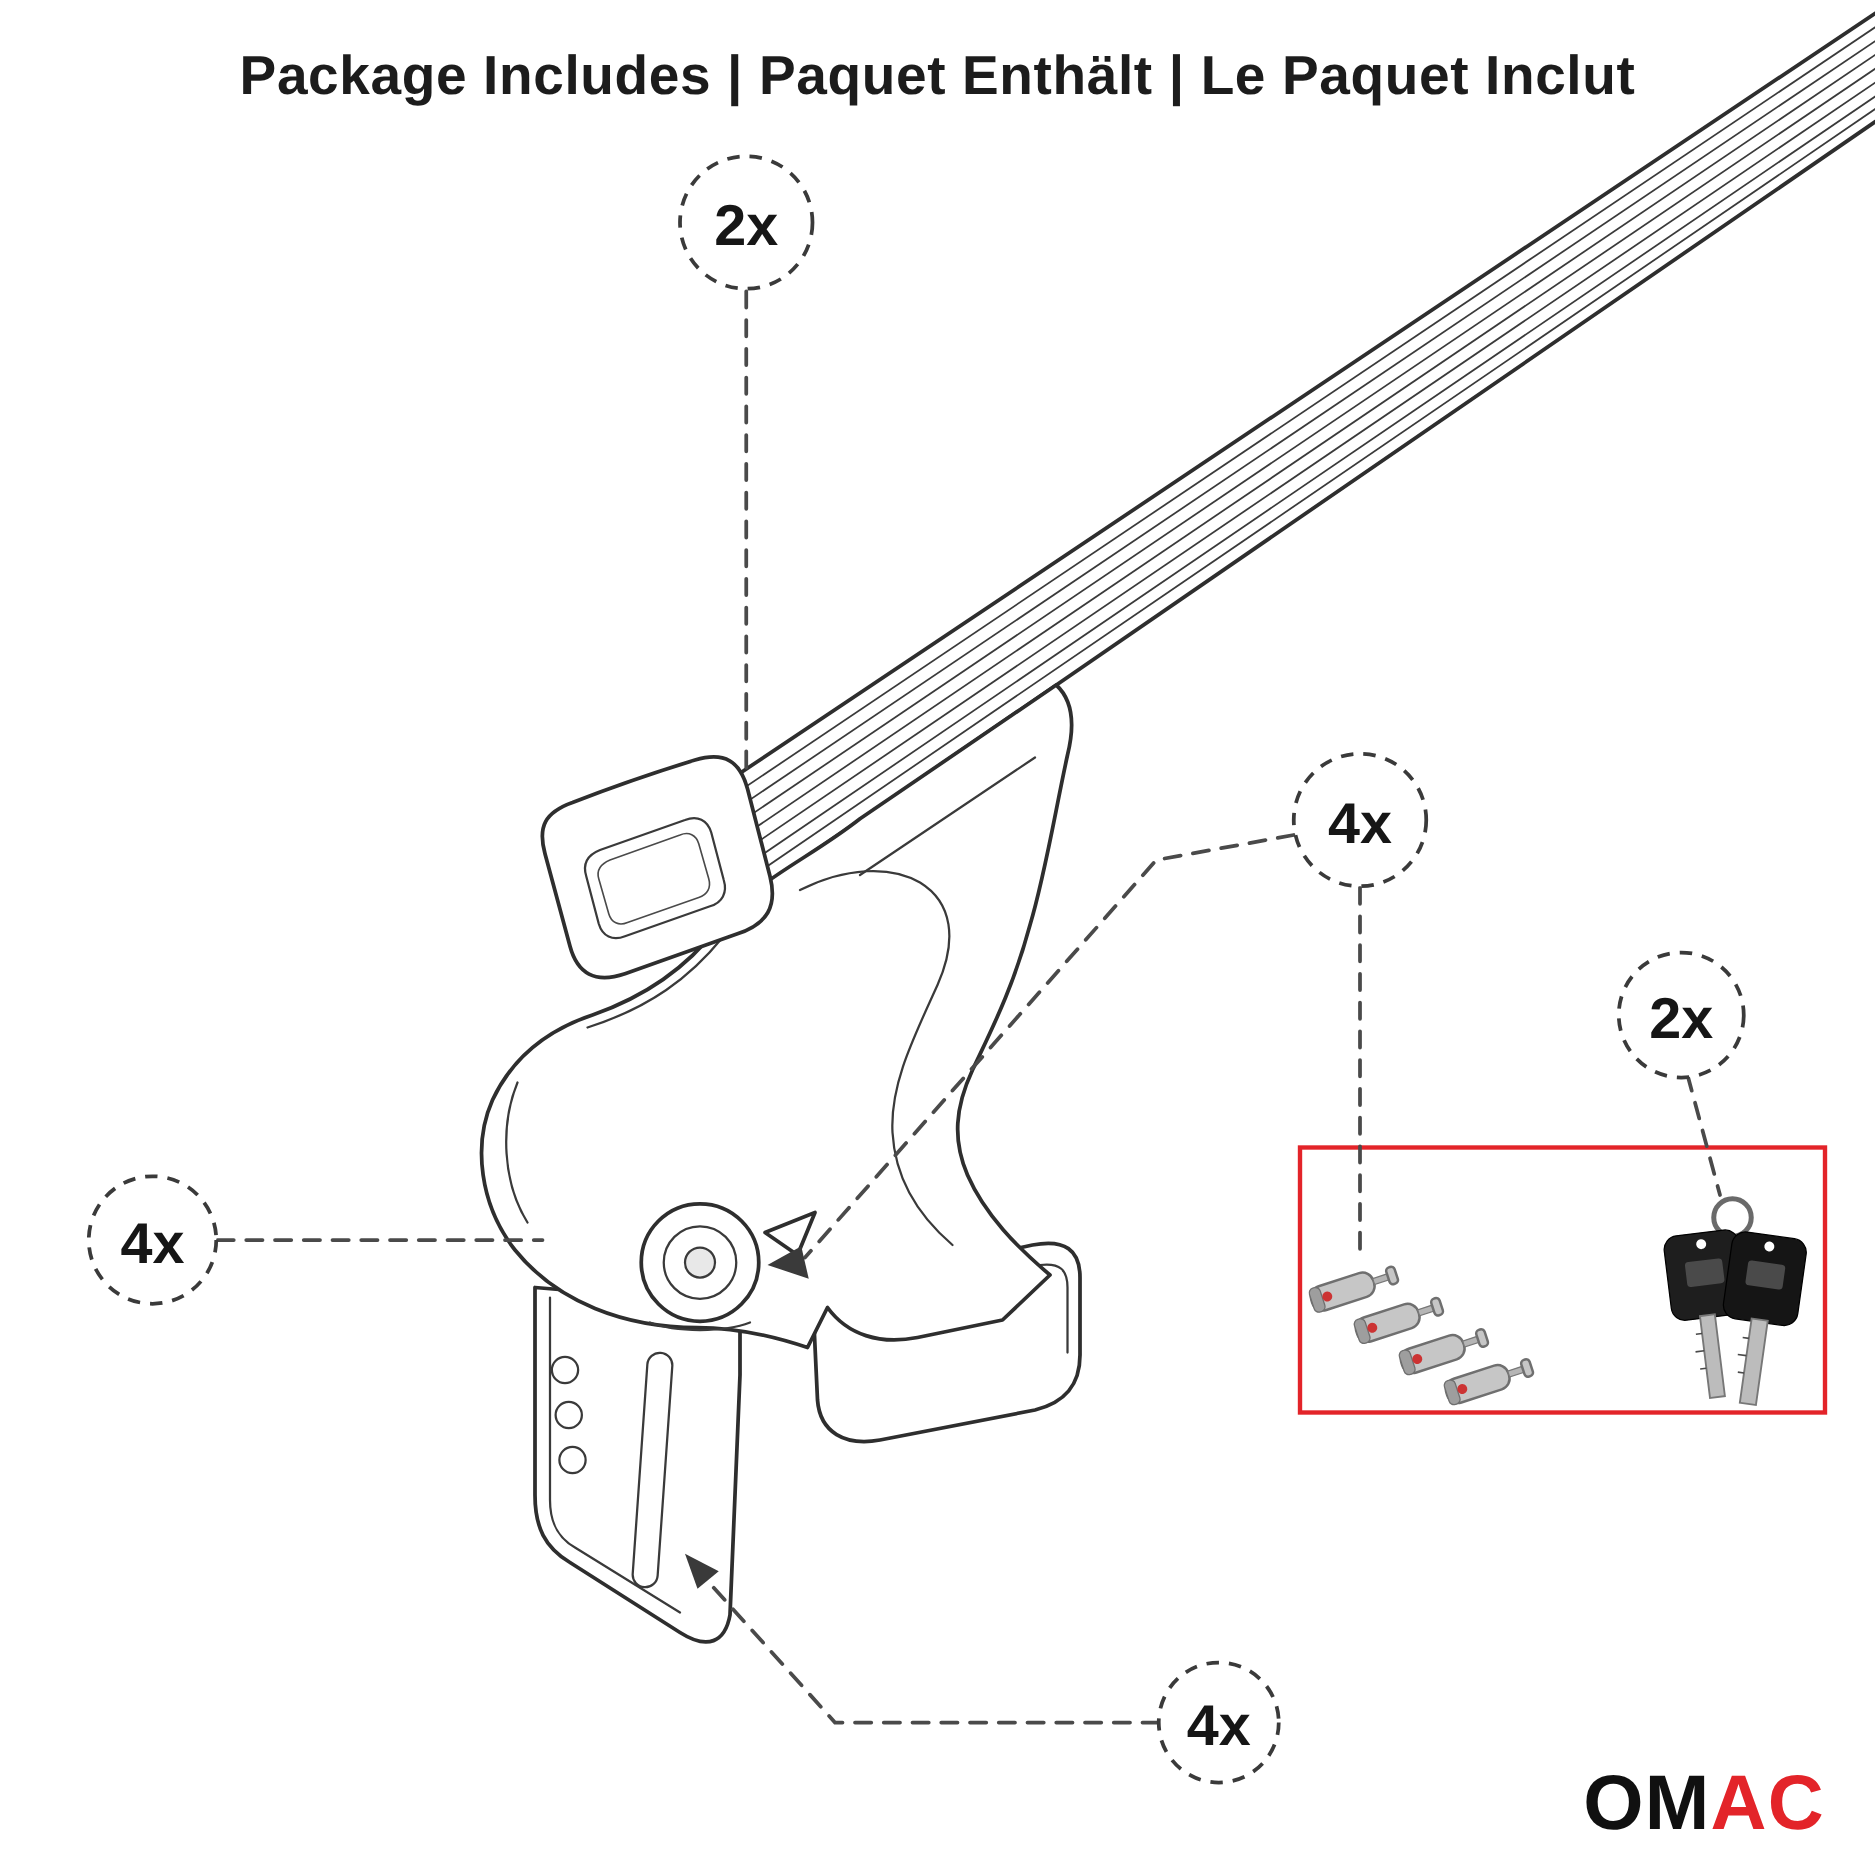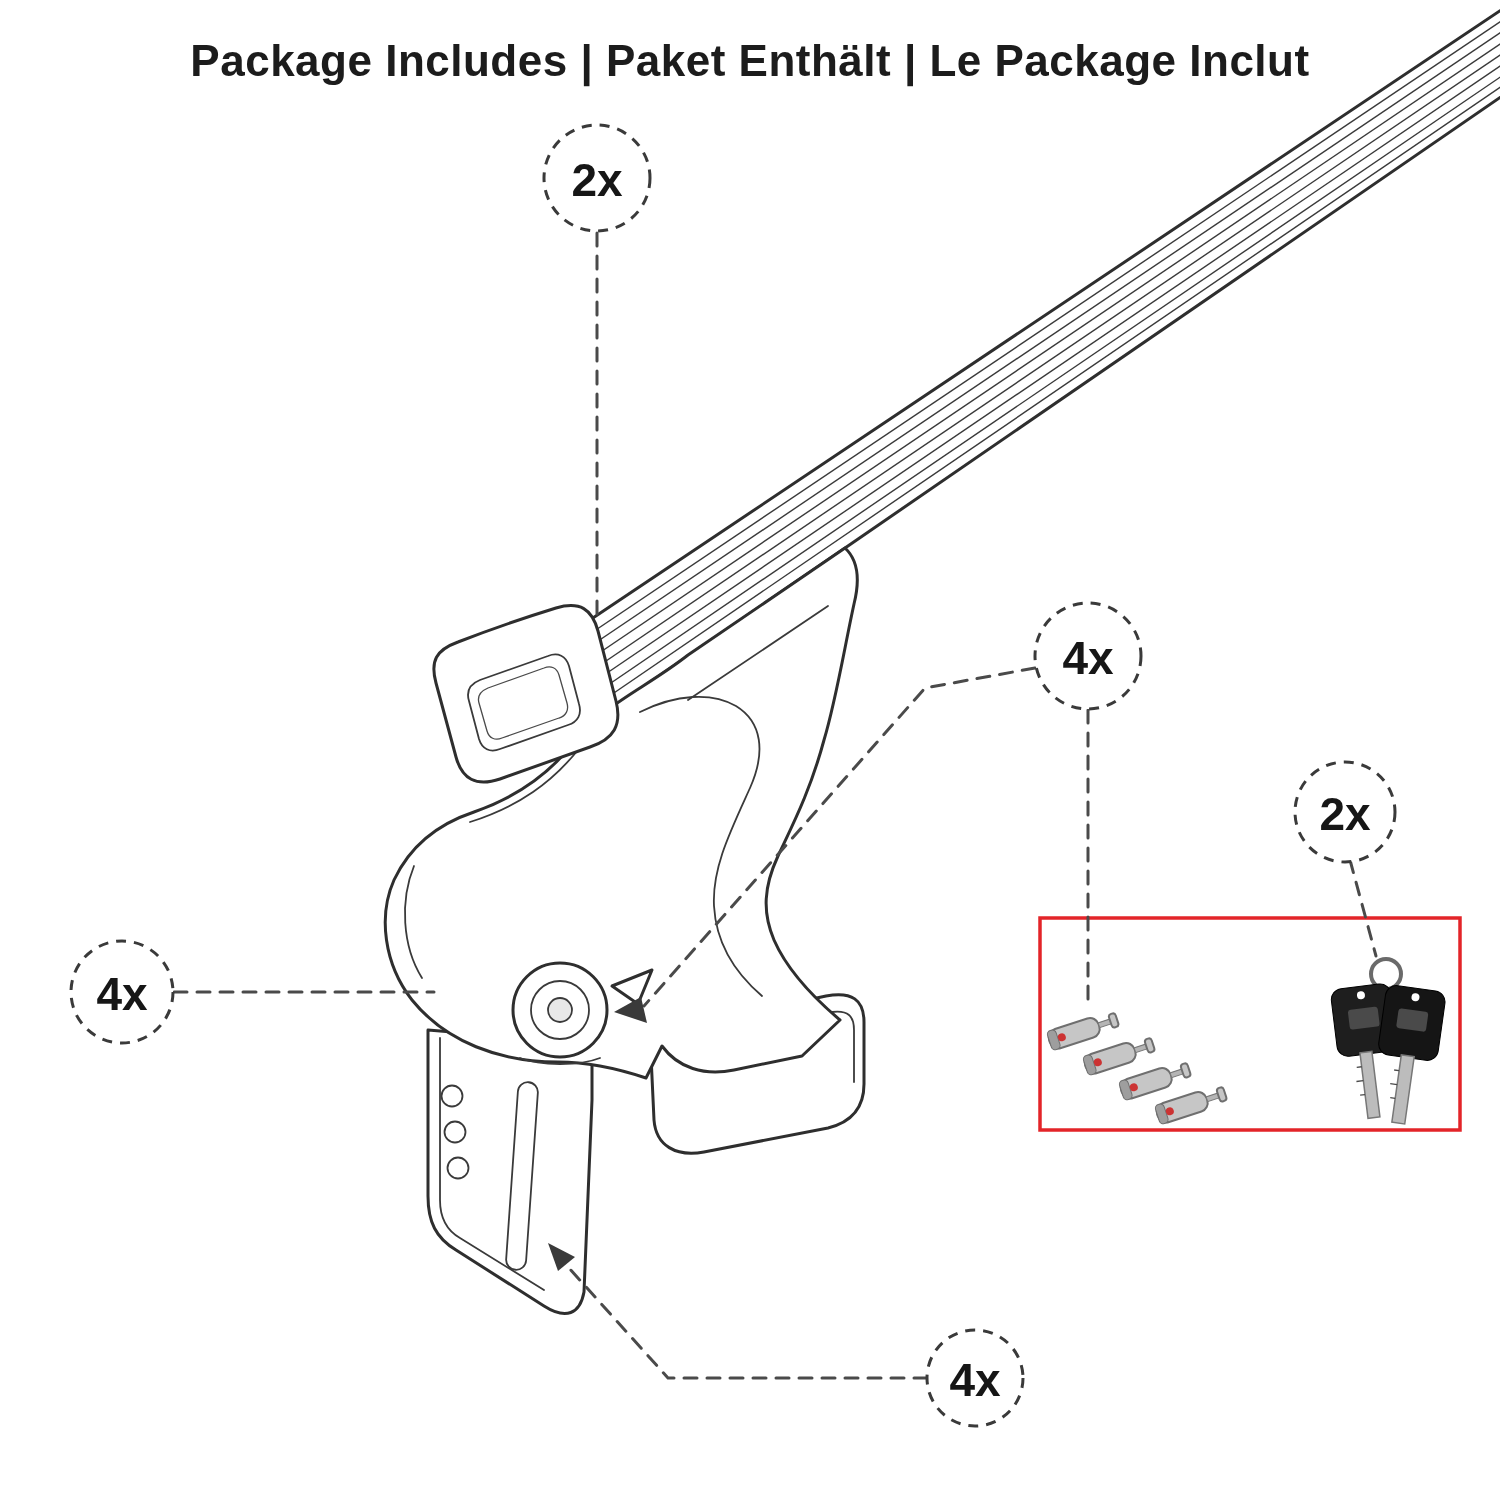--- a/index.html
+++ b/index.html
@@ -41,21 +41,21 @@
     font-size:62px; font-weight:800; letter-spacing:1px; color:#101010;
     font-family:"Liberation Sans", sans-serif; white-space:nowrap;
   }
   .logo .accent { color:var(--accent,#e32429); }
 </style>
 </head>
 <body>
 
 <div class="stage">
 
-  <div class="title">Package Includes | Paket Enthält | Le Package Inclut</div>
+  <div class="title">Package Includes | Paquet Enthält | Le Paquet Inclut</div>
 
   <svg class="diagram-svg" viewBox="0 0 1500 1500" xmlns="http://www.w3.org/2000/svg">
 
     <g>
       <polygon class="outline" points="1540,-16 560,640 592,722 1540,70"></polygon>
       <g>
         <line class="rib" x1="1540" y1="-5" x2="566" y2="650"></line>
         <line class="rib" x1="1540" y1="6" x2="570" y2="660"></line>
         <line class="rib" x1="1540" y1="17" x2="574" y2="670"></line>
         <line class="rib" x1="1540" y1="28" x2="578" y2="680"></line>
@@ -194,14 +194,17 @@
     <g>
       <circle class="callout-circle" cx="1345" cy="812" r="50"></circle>
       <text class="callout-text" x="1345" y="814">2x</text>
     </g>
     <g>
       <circle class="callout-circle" cx="975" cy="1378" r="48"></circle>
       <text class="callout-text" x="975" y="1380">4x</text>
     </g>
   </svg>
 
+  <div class="logo">
+    <span>OM</span><span class="accent">AC</span>
+  </div>
 
 </div>
 
 </body></html>

